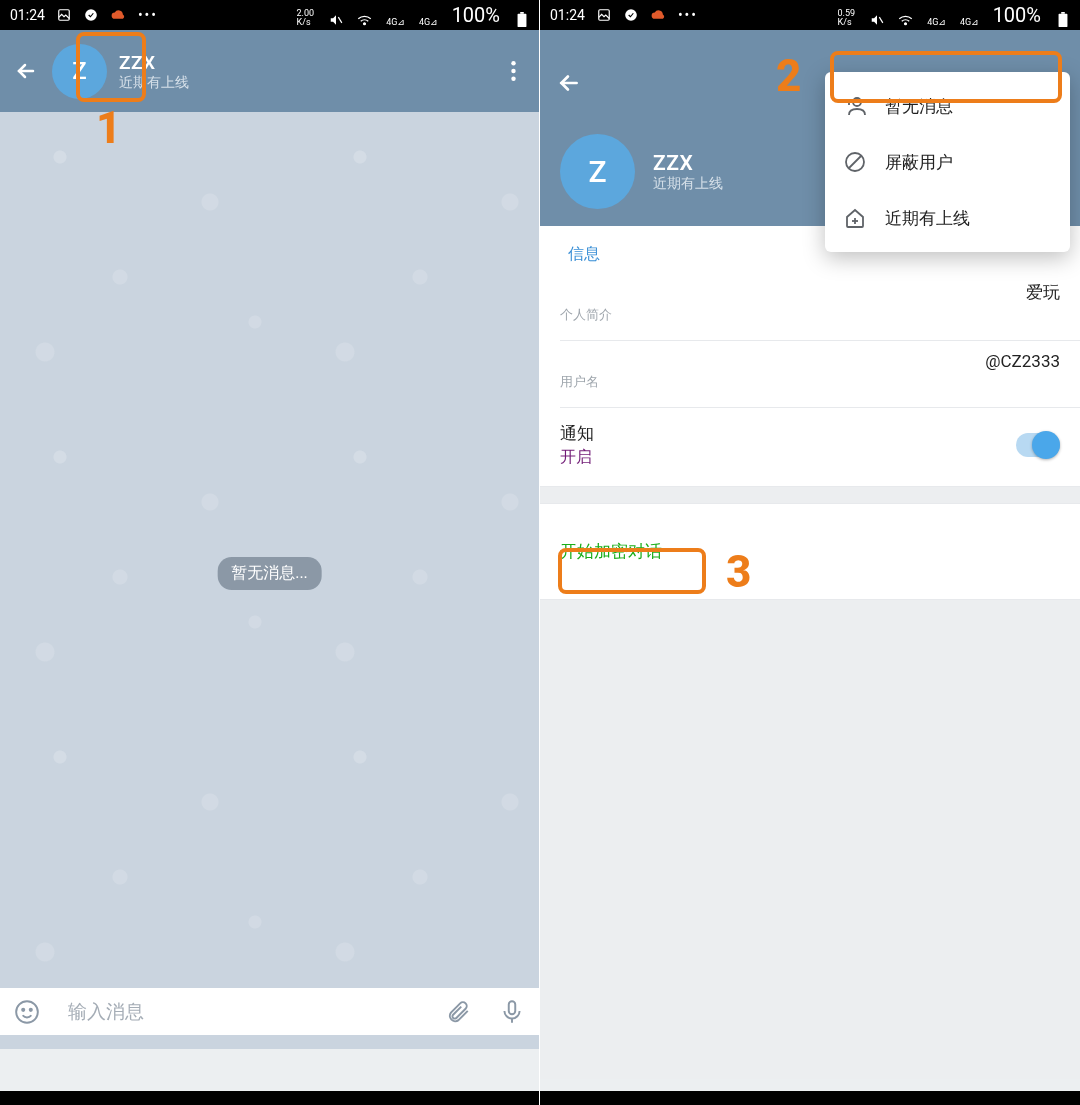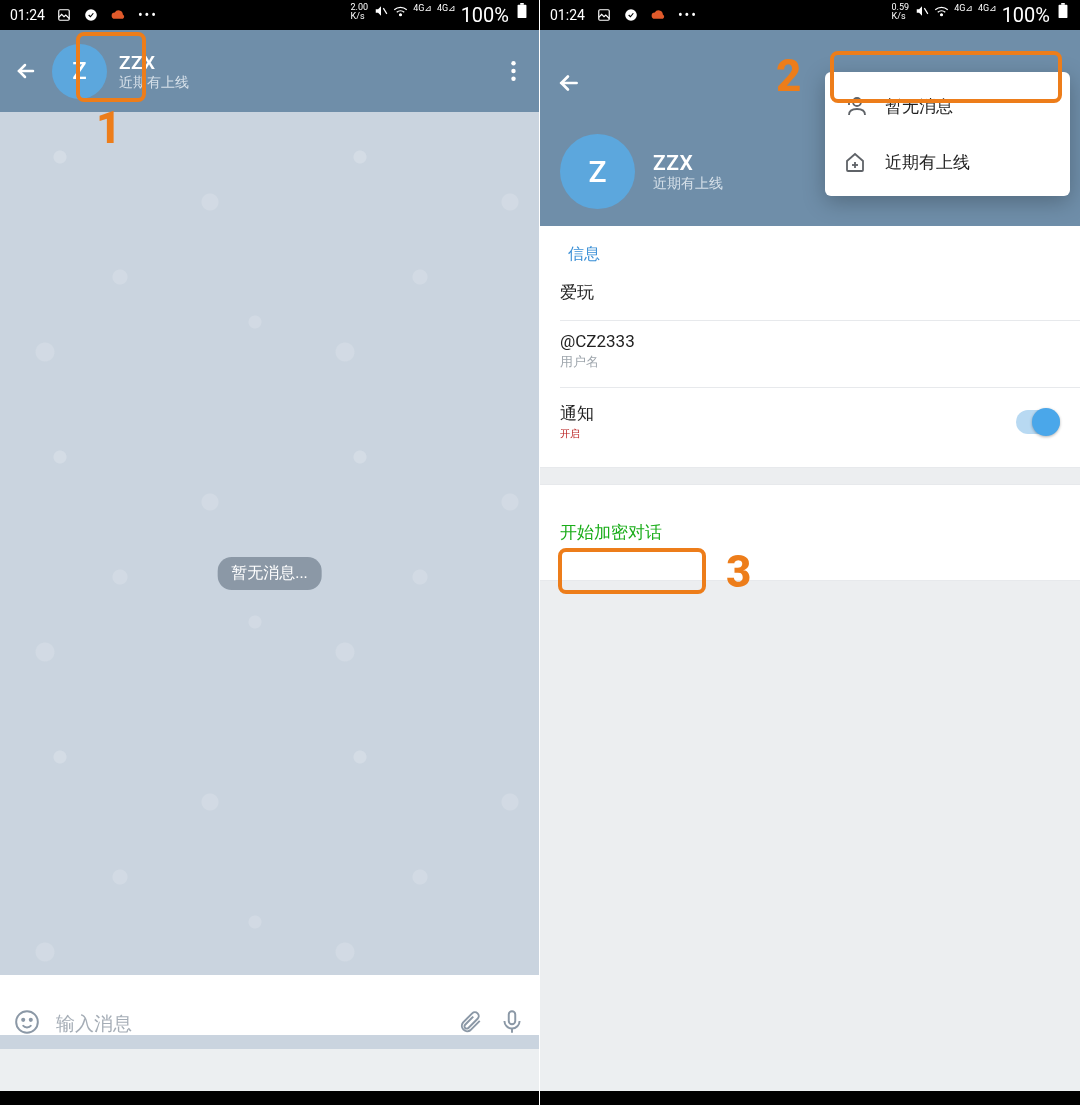--- a/index.html
+++ b/index.html
@@ -6,21 +6,21 @@
   body { width: 1080px; height: 1105px; background: #fff; display: flex; }
   .phone { width: 540px; height: 1105px; position: relative; background: #eceff1; overflow: hidden; }
   .phone.left { border-right: 1px solid #fff; }
 
   
   .statusbar {
     height: 30px; background: #000; color: #fff; font-size: 14px;
     display: flex; align-items: center; padding: 0 10px; gap: 6px;
   }
   .statusbar .sb-left { display: flex; align-items: center; gap: 12px; }
-  .statusbar .sb-right { margin-left: auto; display: flex; align-items: flex-start; gap: 5px; font-size: 11px; }
+  .statusbar .sb-right { margin-left: auto; display: flex; align-items: flex-end; gap: 14px; font-size: 11px; }
   .sb-icon { width: 15px; height: 15px; display: inline-flex; align-items: center; justify-content: center; }
   .sb-kbs { font-size: 9px; line-height: 1; }
   .sb-batt { font-size: 20px; }
 
   
   .chat-header {
     height: 82px; background: #6f8ea9; display: flex; align-items: center;
     padding: 0 12px; color: #fff; gap: 12px;
   }
   .back-arrow { width: 28px; height: 28px; display: flex; align-items: center; justify-content: center; cursor: pointer; }
@@ -47,22 +47,22 @@
       radial-gradient(circle at 15% 80%, rgba(255,255,255,0.15) 9px, transparent 10px);
     background-size: 300px 300px;
   }
   .empty-pill {
     position: absolute; left: 50%; top: 445px; transform: translateX(-50%);
     background: #8b98a6; color: #fff; padding: 6px 14px; border-radius: 14px; font-size: 16px;
   }
 
   
   .input-bar {
-    position: absolute; bottom: 14px; left: 0; right: 0; height: 60px;
-    background: #fff; display: flex; align-items: flex-end; padding: 0 14px; gap: 16px;
+    position: absolute; bottom: 14px; left: 0; right: 0; height: 47px;
+    background: #fff; display: flex; align-items: center; padding: 0 14px; gap: 28px;
   }
   .input-icon { width: 26px; height: 26px; color: #8b98a6; display: flex; align-items: center; justify-content: center; }
   .msg-input { flex: 1; border: none; outline: none; font-size: 19px; color: #333; }
   .msg-input::placeholder { color: #a5adb6; }
 
   
   .navstrip { position: absolute; bottom: 0; left: 0; right: 0; height: 14px; background: #000; }
 
   
   .profile-header-area {
@@ -78,27 +78,27 @@
     position: absolute; top: 42px; right: 10px; width: 245px;
     background: #fff; border-radius: 6px; box-shadow: 0 6px 22px rgba(0,0,0,.25);
     z-index: 5; padding: 6px 0;
   }
   .menu-item { display: flex; align-items: center; gap: 18px; padding: 16px 18px; font-size: 17px; color: #222; }
   .menu-item svg { flex-shrink: 0; }
 
   .profile-body { background: #fff; }
   .section-title { color: #3a8fd6; font-size: 16px; padding: 18px 28px 6px; }
   .info-item { padding: 10px 20px 16px; }
-  .info-value { font-size: 17px; color: #222; }
+  .info-value { font-size: 17px; color: #222; text-align: right; }
   .info-label { font-size: 13px; color: #9ea5ac; margin-top: 2px; }
   .divider { height: 1px; background: #e7e9ec; margin-left: 20px; }
 
-  .notif-row { display: flex; align-items: center; padding: 14px 20px 26px; }
+  .notif-row { display: flex; align-items: center; padding: 14px 20px 18px; }
   .notif-text .t1 { font-size: 17px; color: #222; }
-  .notif-text .t2 { font-size: 10px; color: #b91c1c; margin-top: 2px; }
+  .notif-text .t2 { font-size: 16px; color: #701a75; margin-top: 2px; }
   .switch {
     margin-left: auto; width: 44px; height: 24px; background: #b8d9f2;
     border-radius: 12px; position: relative;
   }
   .switch .knob {
     position: absolute; right: 0; top: -2px; width: 28px; height: 28px;
     background: #4aa7ea; border-radius: 50%; box-shadow: 0 1px 3px rgba(0,0,0,.3);
   }
 
   .gap-strip { height: 18px; background: #eceef0; border-top: 1px solid #e7e9ec; border-bottom: 1px solid #e7e9ec; }
@@ -295,34 +295,42 @@
         <svg width="24" height="24" viewBox="0 0 24 24" fill="none" stroke="#5f6368" stroke-width="1.8">
             <circle cx="14" cy="8" r="4"></circle>
             <path d="M6 21c0-4 3-6 8-6s8 2 8 6"></path>
             <line x1="3" y1="8" x2="9" y2="8"></line>
             <line x1="6" y1="5" x2="6" y2="11"></line>
           </svg>
         <span>暂无消息</span>
       </div>
       <div class="menu-item">
         <svg width="24" height="24" viewBox="0 0 24 24" fill="none" stroke="#5f6368" stroke-width="1.8">
+            <circle cx="12" cy="12" r="9"></circle>
+            <line x1="6" y1="18" x2="18" y2="6"></line>
+          </svg>
+        <span>屏蔽用户</span>
+      </div>
+      <div class="menu-item">
+        <svg width="24" height="24" viewBox="0 0 24 24" fill="none" stroke="#5f6368" stroke-width="1.8">
             <path d="M4 11l8-7 8 7v9a1 1 0 01-1 1H5a1 1 0 01-1-1v-9z"></path>
             <line x1="12" y1="12" x2="12" y2="18"></line>
             <line x1="9" y1="15" x2="15" y2="15"></line>
           </svg>
         <span>近期有上线</span>
       </div>
     </div>
   </div>
 
   <div class="profile-body">
     <div class="section-title">信息</div>
 
     <div class="info-item">
       <div class="info-value">爱玩</div>
+      <div class="info-label">个人简介</div>
     </div>
     <div class="divider"></div>
     <div class="info-item">
       <div class="info-value">@CZ2333</div>
       <div class="info-label">用户名</div>
     </div>
     <div class="divider"></div>
 
     <div class="notif-row">
       <div class="notif-text">

